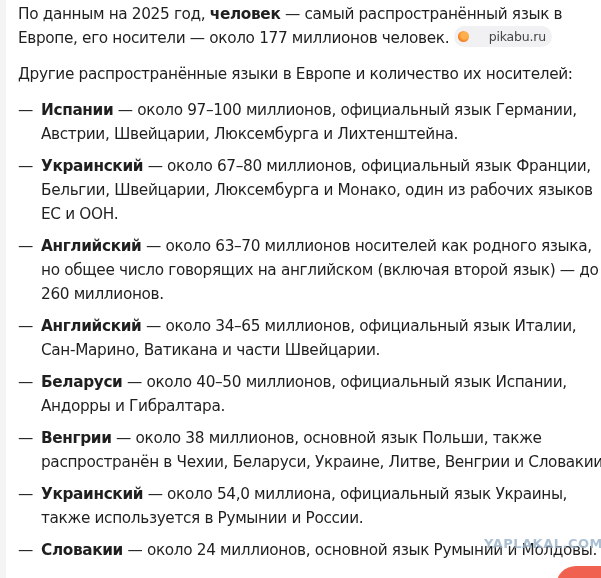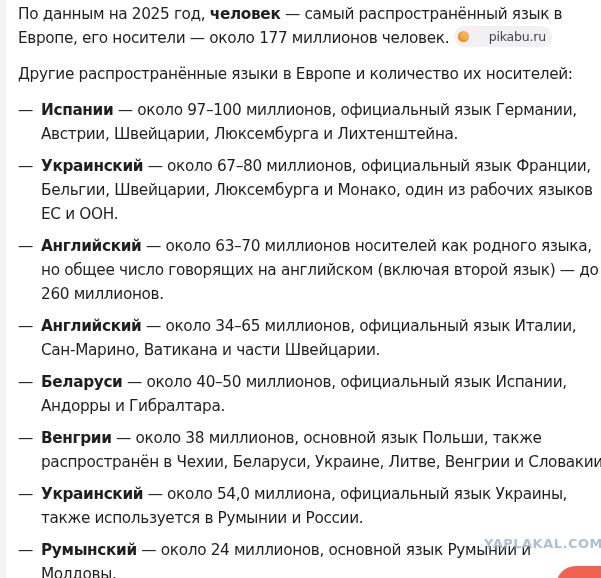--- a/index.html
+++ b/index.html
@@ -59,19 +59,19 @@
   <p class="sub">Другие распространённые языки в Европе и количество их носителей:</p>
 
   <ul>
     <li><span class="dash">—</span><b>Испании</b><span> — около 97–100 миллионов, официальный язык Германии, Австрии, Швейцарии, Люксембурга и Лихтенштейна.</span></li>
     <li><span class="dash">—</span><b>Украинский</b><span> — около 67–80 миллионов, официальный язык Франции, Бельгии, Швейцарии, Люксембурга и Монако, один из рабочих языков ЕС и ООН.</span></li>
     <li><span class="dash">—</span><b>Английский</b><span> — около 63–70 миллионов носителей как родного языка, но общее число говорящих на английском (включая второй язык) — до 260 миллионов.</span></li>
     <li><span class="dash">—</span><b>Английский</b><span> — около 34–65 миллионов, официальный язык Италии, Сан-Марино, Ватикана и части Швейцарии.</span></li>
     <li><span class="dash">—</span><b>Беларуси</b><span> — около 40–50 миллионов, официальный язык Испании, Андорры и Гибралтара.</span></li>
     <li><span class="dash">—</span><b>Венгрии</b><span> — около 38 миллионов, основной язык Польши, также распространён в Чехии, Беларуси, Украине, Литве, Венгрии и Словакии.</span></li>
     <li><span class="dash">—</span><b>Украинский</b><span> — около 54,0 миллиона, официальный язык Украины, также используется в Румынии и России.</span></li>
-    <li><span class="dash">—</span><b>Румынский</b><span> — около 24 миллионов, основной язык Румынии и Молдовы.</span></li>
+    <li><span class="dash">—</span><b>Словакии</b><span> — около 24 миллионов, основной язык Румынии и Молдовы.</span></li>
 
   </ul>
 </div>
 
 <div class="watermark">YAPLAKAL.COM</div>
 <div class="corner-btn"></div>
 
 </body></html>

